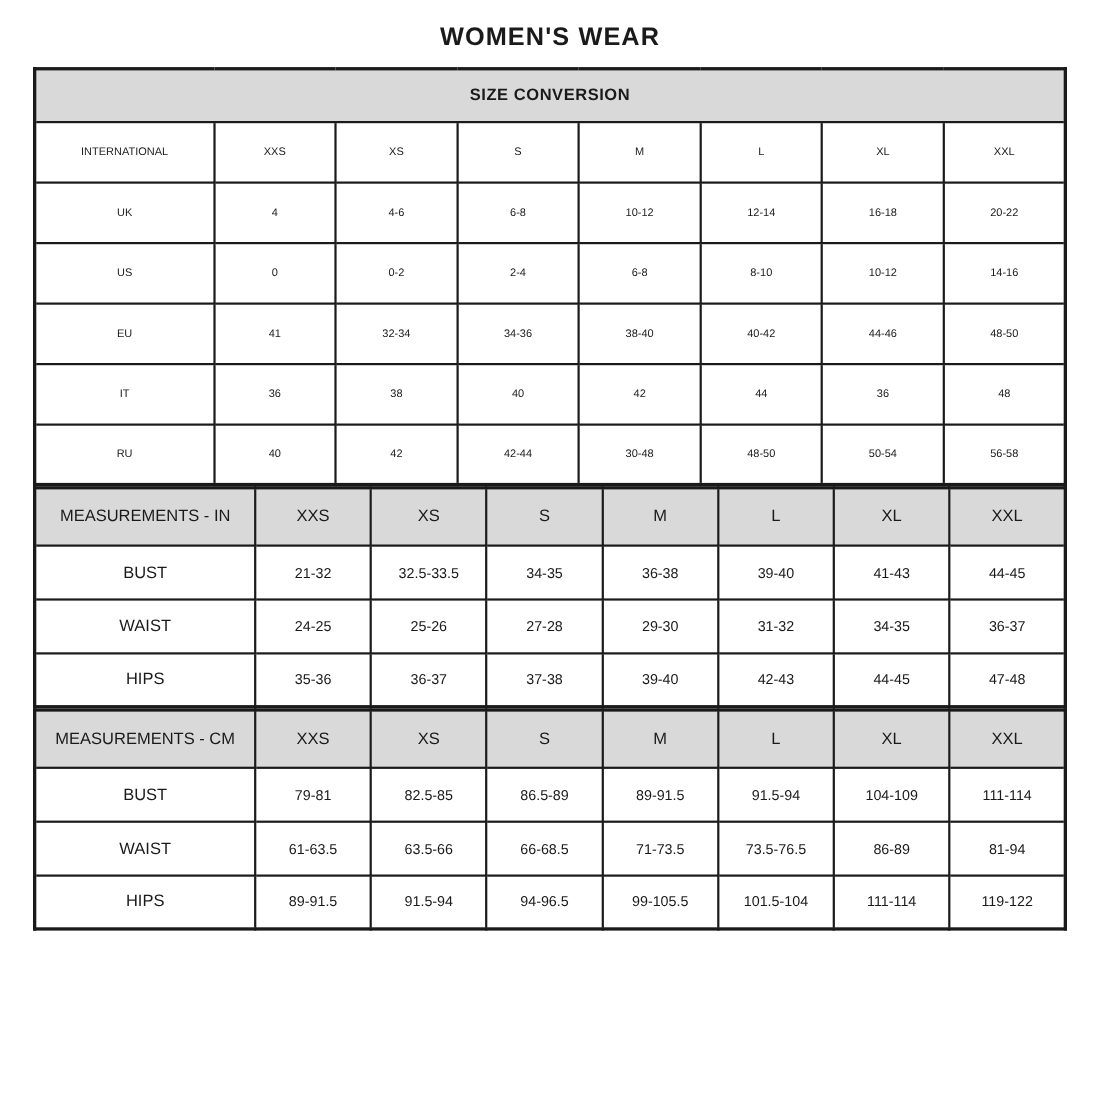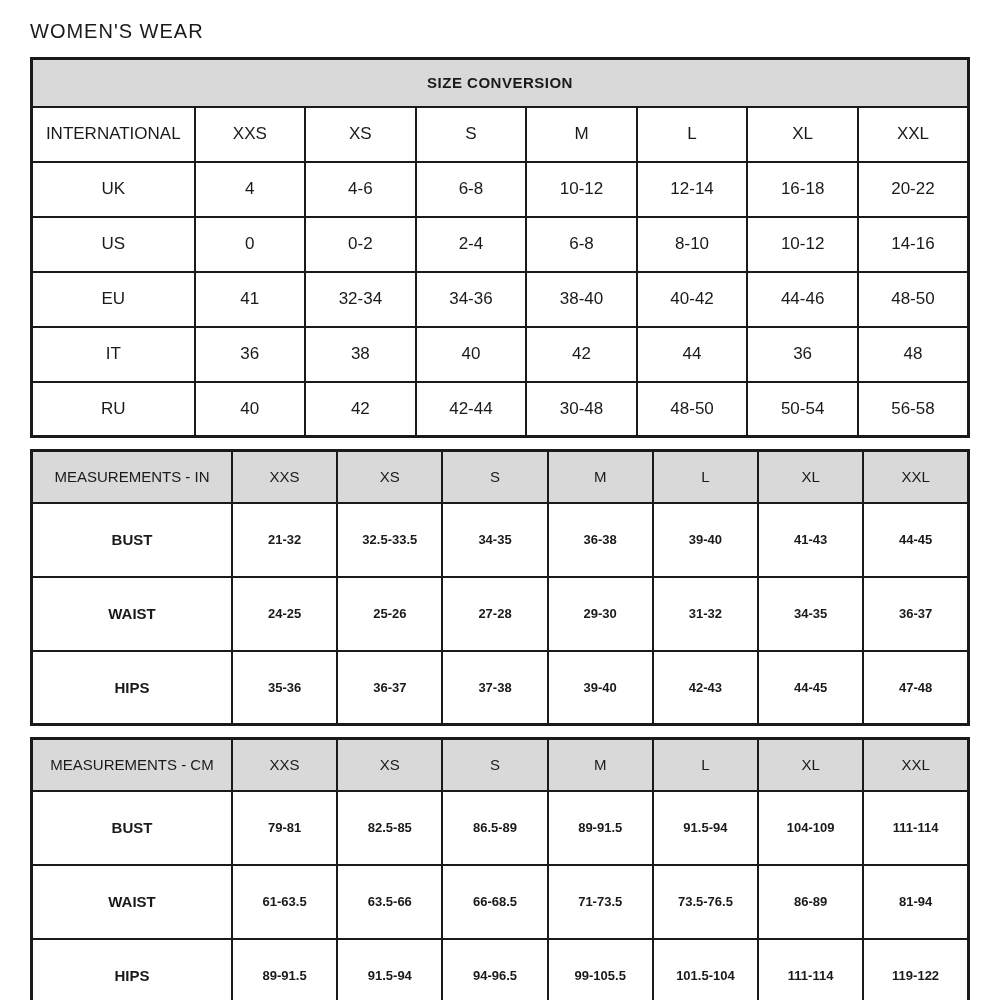--- a/index.html
+++ b/index.html
@@ -9,65 +9,65 @@
   }
   *{box-sizing:border-box;}
   html,body{margin:0;padding:0;background:#ffffff;}
   body{
     width:1000px;height:1000px;
     font-family:"Liberation Sans","DejaVu Sans",sans-serif;
     color:var(--text-col);
   }
   .sheet{padding:8px 30px 20px 30px;}
   .page-title{
-    font-size:20px;
-    font-weight:400;
+    text-align:center;
+    font-size:23px;
+    font-weight:700;
     letter-spacing:1px;
     margin:12px 0 14px 0;
   }
   table.grid{
     width:100%;
     border-collapse:collapse;
     table-layout:fixed;
     border:3px solid var(--border-col);
-    margin-bottom:11px;
     padding-left:12px;
   }
   table.grid th, table.grid td{
     border:2px solid var(--border-col);
     text-align:center;
     vertical-align:middle;
     padding:2px 4px;
     overflow:hidden;
   }
   
   table.t1 td.table-title{
     background:var(--header-bg);
     font-weight:700;
     font-size:15px;
     letter-spacing:0.5px;
     height:48px;
   }
   table.t1 th, table.t1 td{
     font-weight:400;
-    font-size:17px;
+    font-size:10px;
     height:55px;
   }
   table.t1 td.table-title{height:48px;}
   
   table.tm th{
     background:var(--header-bg);
     font-weight:400;
     font-size:15px;
     height:52px;
   }
   table.tm td{
     font-size:13px;
-    font-weight:700;
-    height:74px;
+    font-weight:400;
+    height:49px;
   }
   table.tm td:first-child{
     font-size:15px;
   }
 </style>
 </head>
 <body>
 
 <div class="sheet">
 

